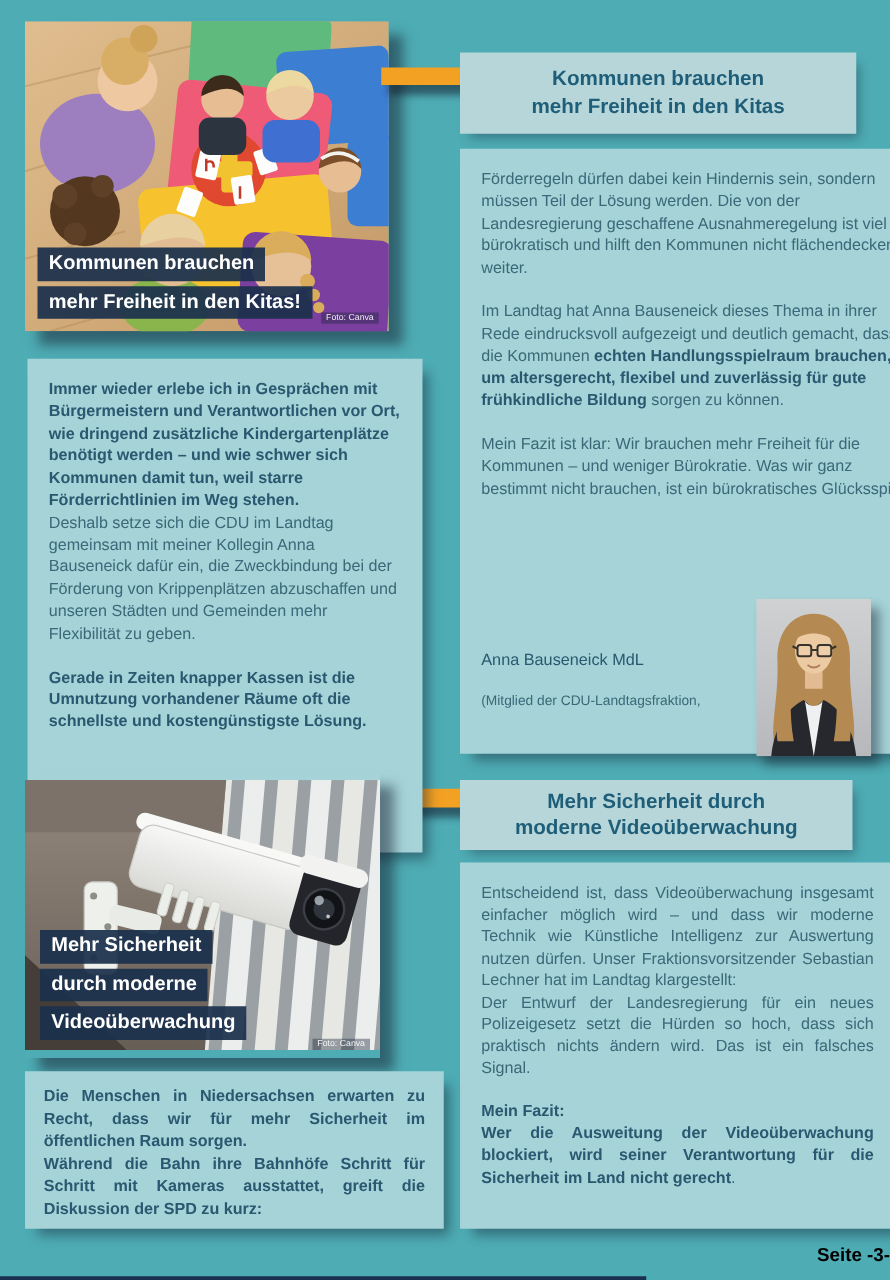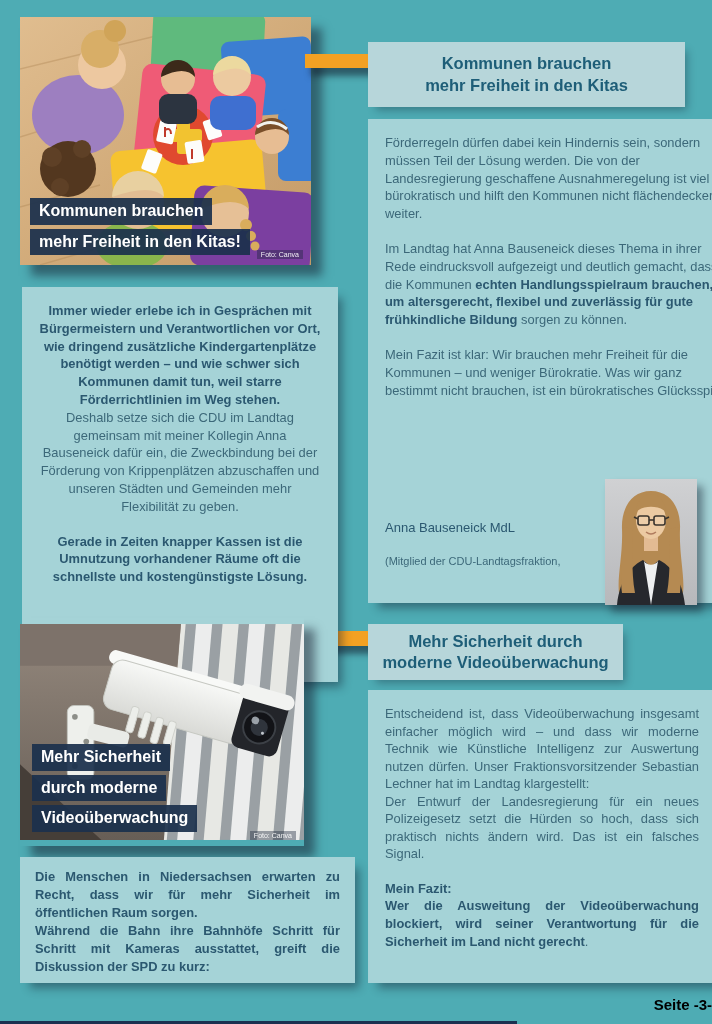--- a/index.html
+++ b/index.html
@@ -122,21 +122,21 @@
   </figure>
 
   <div class="bar" style="left:305px; top:54px; width:63px; height:14px;"></div>
   <div class="bar" style="left:308px; top:631px; width:64px; height:15px;"></div>
 
   <div class="box hbox" style="left:368px; top:42px; width:317px; height:65px;">
     <div>Kommunen brauchen</div>
     <div>mehr Freiheit in den Kitas</div>
   </div>
 
-  <div class="box tbox" style="left:22px; top:287px; width:316px; height:395px;text-align:center;">
+  <div class="box tbox" style="left:22px; top:287px; width:316px; height:395px;">
       <p><span class="b">Immer wieder erlebe ich in Gesprächen mit Bürgermeistern und Verantwortlichen vor Ort, wie dringend zusätzliche Kindergartenplätze benötigt werden – und wie schwer sich Kommunen damit tun, weil starre Förderrichtlinien im Weg stehen.</span></p>
       <p><span class="r">Deshalb setze sich die CDU im Landtag gemeinsam mit meiner Kollegin Anna Bauseneick dafür ein, die Zweckbindung bei der Förderung von Krippenplätzen abzuschaffen und unseren Städten und Gemeinden mehr Flexibilität zu geben.</span></p>
       <p class="gap"><span class="b">Gerade in Zeiten knapper Kassen ist die Umnutzung vorhandener Räume oft die schnellste und kostengünstigste Lösung.</span></p>
     </div>
 
   <div class="box tbox" style="left:368px; top:119px; width:383px; height:484px;">
     <div>
         <p><span class="r">Förderregeln dürfen dabei kein Hindernis sein, sondern müssen Teil der Lösung werden. Die von der Landesregierung geschaffene Ausnahmeregelung ist viel zu bürokratisch und hilft den Kommunen nicht flächendeckend weiter.</span></p>
         <p class="gap"><span class="r">Im Landtag hat Anna Bauseneick dieses Thema in ihrer Rede eindrucksvoll aufgezeigt und deutlich gemacht, dass die Kommunen </span><span class="b">echten Handlungsspielraum brauchen, um altersgerecht, flexibel und zuverlässig für gute frühkindliche Bildung</span><span class="r"> sorgen zu können.</span></p>
         <p class="gap"><span class="r">Mein Fazit ist klar: Wir brauchen mehr Freiheit für die Kommunen – und weniger Bürokratie. Was wir ganz bestimmt nicht brauchen, ist ein bürokratisches Glücksspiel.</span></p>
@@ -227,21 +227,21 @@
       </g>
     </svg>
     <div class="overlay" style="left:12px; top:126px;">
       <span class="chip">Mehr Sicherheit</span>
       <span class="chip">durch moderne</span>
       <span class="chip">Videoüberwachung</span>
     </div>
     <span class="credit">Foto: Canva</span>
   </figure>
 
-  <div class="box hbox" style="left:368px; top:624px; width:255px; height:56px;">
+  <div class="box hbox" style="left:368px; top:624px; width:314px; height:56px;">
     <div>Mehr Sicherheit durch</div>
     <div>moderne Videoüberwachung</div>
   </div>
 
   <div class="box tbox justify" style="left:368px; top:690px; width:348px; height:293px; line-height:1.36;">
       <p><span class="r">Entscheidend ist, dass Videoüberwachung insgesamt einfacher möglich wird – und dass wir moderne Technik wie Künstliche Intelligenz zur Auswertung nutzen dürfen. Unser Fraktionsvorsitzender Sebastian Lechner hat im Landtag klargestellt:</span></p>
       <p><span class="r">Der Entwurf der Landesregierung für ein neues Polizeigesetz setzt die Hürden so hoch, dass sich praktisch nichts ändern wird. Das ist ein falsches Signal.</span></p>
       <p class="gap"><span class="b">Mein Fazit:</span></p>
       <p><span class="b">Wer die Ausweitung der Videoüberwachung blockiert, wird seiner Verantwortung für die Sicherheit im Land nicht gerecht</span><span class="r">.</span></p>
     </div>

